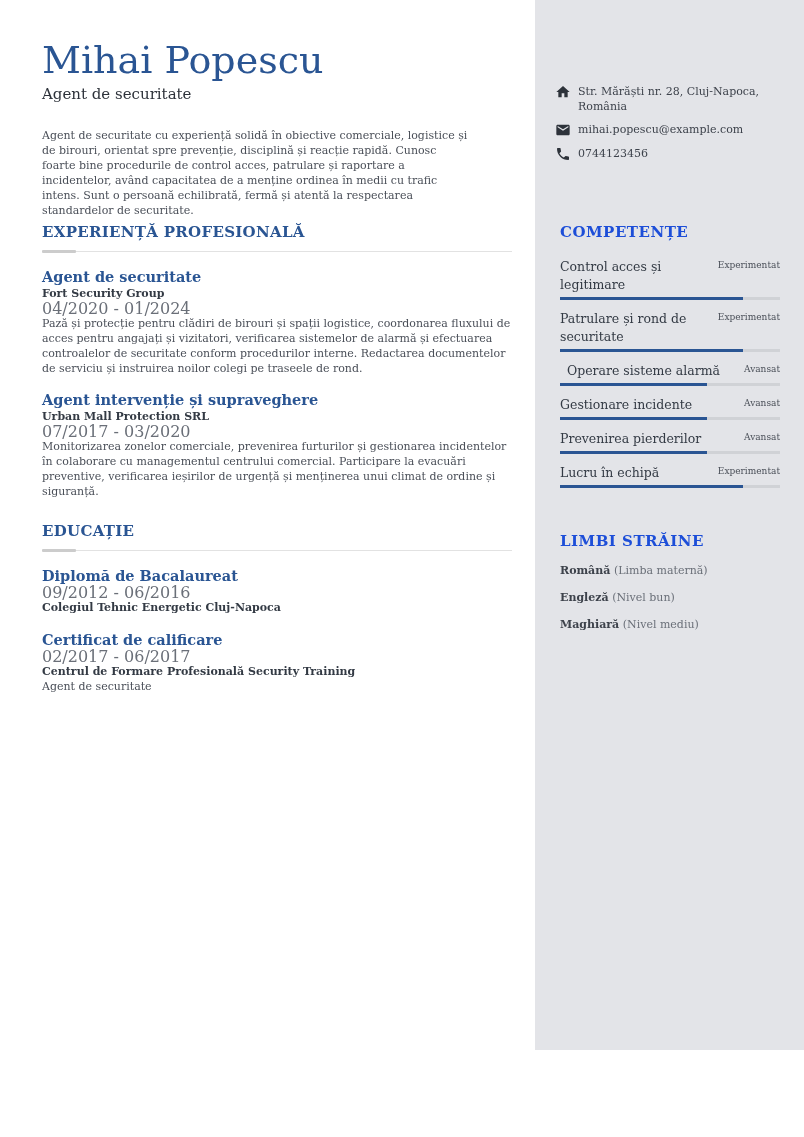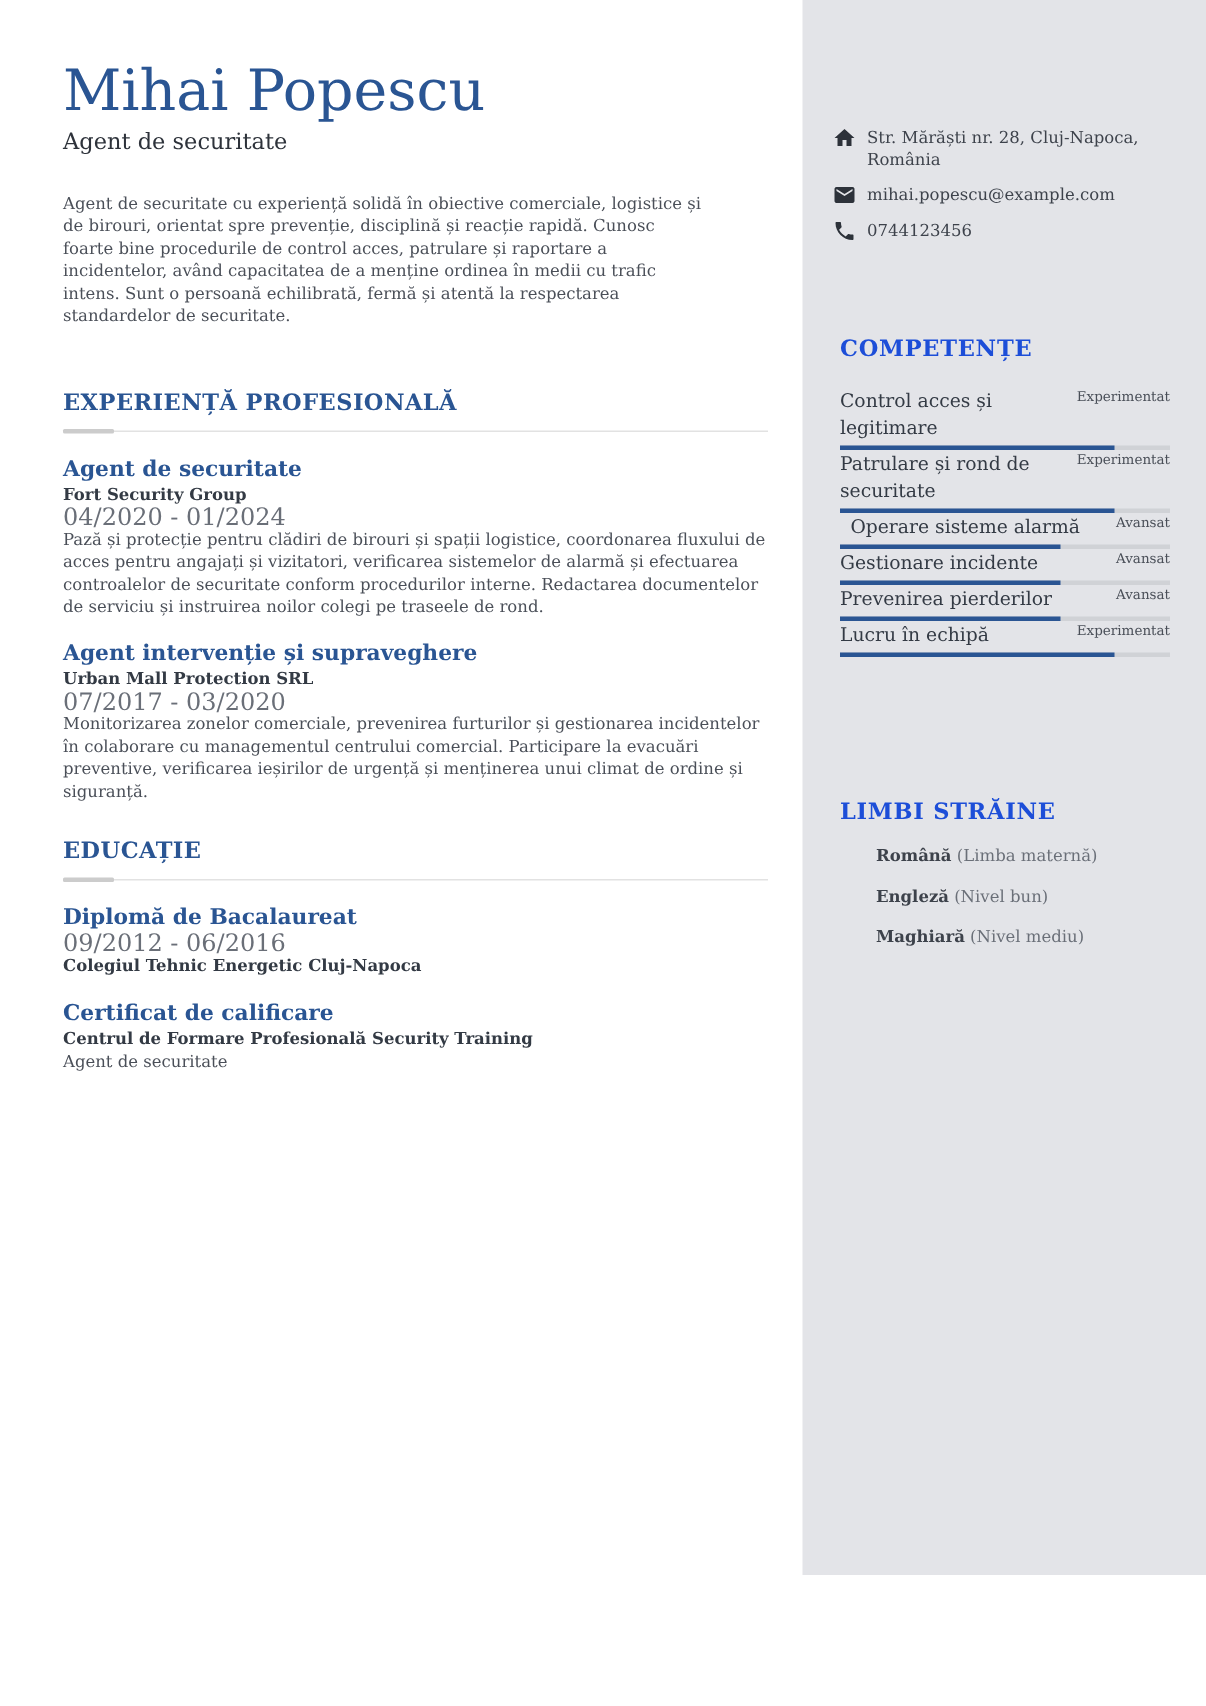--- a/index.html
+++ b/index.html
@@ -27,39 +27,39 @@
     .entry-date { font-size: 16px; color: #6a6f78; line-height: 15px; }
     .entry-desc { font-size: 11px; color: #4a4f58; line-height: 15px; }
 
     .contact { position: absolute; left: 20px; top: 84px; width: 230px; }
     .contact-row { display: flex; align-items: flex-start; margin-bottom: 8px; }
     .contact-icon { width: 16px; height: 16px; margin-right: 7px; flex: 0 0 16px; margin-top: 0px; }
     .contact-text { font-size: 11px; color: #3d424b; line-height: 15px; }
 
     .side-section { position: absolute; left: 25px; width: 220px; }
     .side-title { font-size: 15px; font-weight: bold; color: #1d4ed8; letter-spacing: 0.5px; line-height: 20px; margin-top: 24px; }
-    .skill { position: relative; }
+    .skill { position: relative; margin-top: 10px; }
     .skill-row { display: flex; justify-content: space-between; align-items: flex-start; }
     .skill-name { font-size: 12.5px; color: #333a44; line-height: 18px; width: 140px; }
     .skill-level { font-size: 9px; color: #4a4f58; line-height: 12px; margin-top: 1px; text-align: center; }
     .skill-track { position: relative; height: 3px; background: #d0d2d6; margin-top: 3px; }
     .skill-fill { position: absolute; left: 0; top: 0; height: 3px; background: #2a5593; }
 
     .lang { font-size: 11px; line-height: 15px; margin-top: 12px; color: #6a6f78; }
-    .lang-name { color: #3d424b; font-weight: bold; margin-left: 24px; }
+    .lang-name { color: #3d424b; font-weight: bold; }
   </style>
 </head>
 <body>
 
 <div class="main">
   <h1 class="name">Mihai Popescu</h1>
   <div class="jobtitle">Agent de securitate</div>
   <div class="summary">Agent de securitate cu experiență solidă în obiective comerciale, logistice și de birouri, orientat spre prevenție, disciplină și reacție rapidă. Cunosc foarte bine procedurile de control acces, patrulare și raportare a incidentelor, având capacitatea de a menține ordinea în medii cu trafic intens. Sunt o persoană echilibrată, fermă și atentă la respectarea standardelor de securitate.</div>
 
-  <div class="section" style="margin-top:40px;">
+  <div class="section" style="margin-top:4px;">
     <div class="section-title">EXPERIENȚĂ PROFESIONALĂ</div>
     <div class="section-rule">
         <div class="line"></div>
         <div class="accent"></div>
       </div>
 
     <div class="entry" style="margin-top:15px;">
       <div class="entry-title">Agent de securitate</div>
       <div class="entry-org">Fort Security Group</div>
       <div class="entry-date">04/2020 - 01/2024</div>
@@ -82,20 +82,21 @@
       </div>
 
     <div class="entry" style="margin-top:15px;">
       <div class="entry-title">Diplomă de Bacalaureat</div>
       <div class="entry-date">09/2012 - 06/2016</div>
       <div class="entry-org">Colegiul Tehnic Energetic Cluj-Napoca</div>
     </div>
 
     <div class="entry" style="margin-top:16px;">
       <div class="entry-title">Certificat de calificare</div>
+      <div class="entry-date">02/2017 - 06/2017</div>
       <div class="entry-org">Centrul de Formare Profesională Security Training</div>
       <div class="entry-desc">Agent de securitate</div>
     </div>
   </div>
 </div>
 
 <div class="sidebar">
   <div class="contact">
     <div class="contact-row">
       <svg class="contact-icon" viewBox="0 0 24 24">

